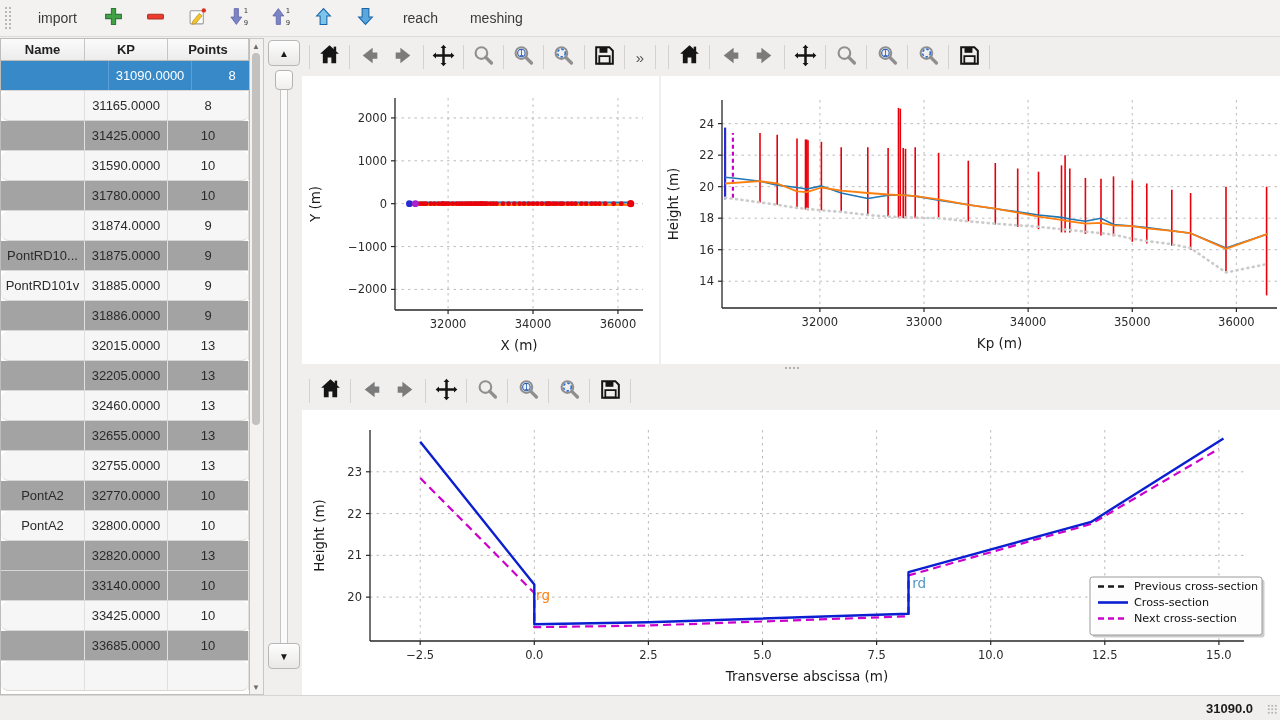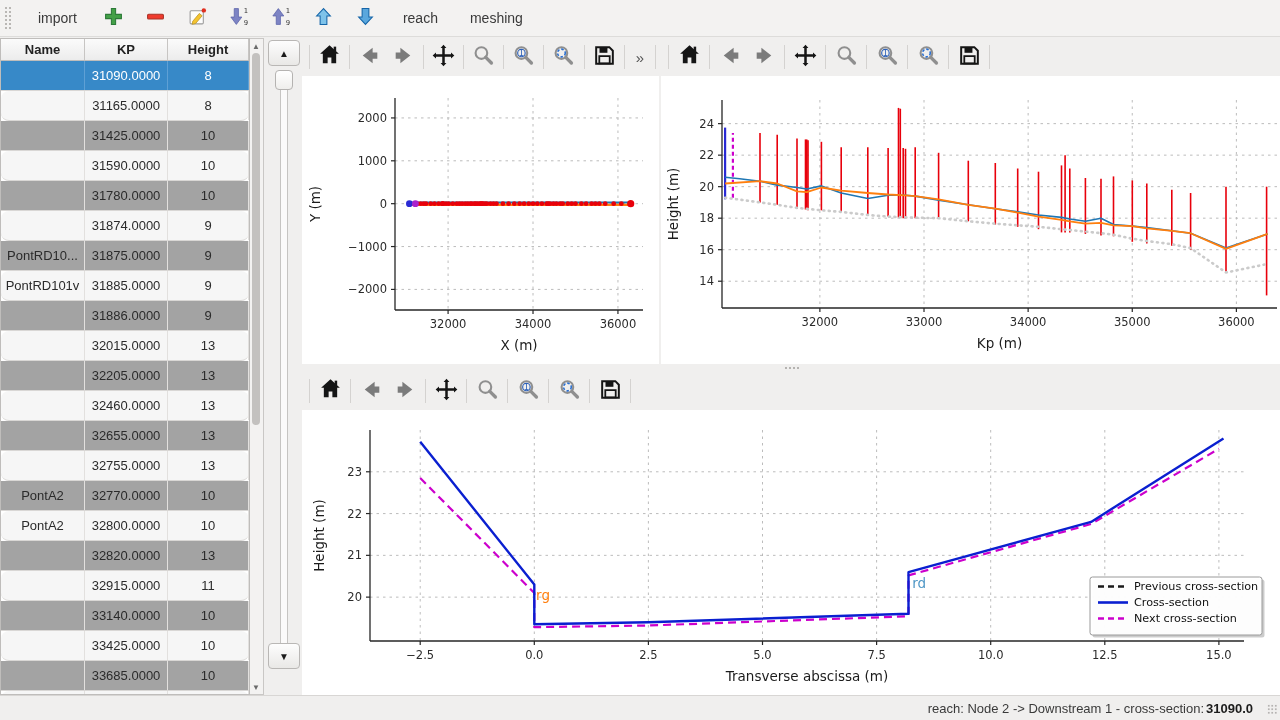--- a/index.html
+++ b/index.html
@@ -13,21 +13,21 @@
   .tbtn svg{width:19px;height:19px;}
   .left-panel{position:absolute;left:0;top:38px;width:300px;height:494px;text-align:center;}
   .xs-table{position:absolute;left:0;top:0;width:250px;height:657px;background:#fff;
     border:1px solid #bfbdbb;box-sizing:border-box;overflow:hidden;}
   .thead{display:grid;grid-template-columns:84px 83px 81px;height:21px;
     background:linear-gradient(#fbfbfb,#ececec);border-bottom:1px solid #bfbdbb;}
   .th{font-size:13px;font-weight:bold;color:#222;display:flex;align-items:center;justify-content:center;
     border-right:1px solid #c7c5c3;}
   .trow{display:grid;grid-template-columns:84px 83px 81px;height:29px;border-bottom:1px solid #d9d7d5;background:#a3a3a3;}
   .trow.alt{background:#f6f6f6;border-radius:8px;}
-  .trow.sel{background:#3789c8;}
+  .trow.sel{background:#3789c8;padding-left:24px;}
   .td{font-size:13px;color:#2b2b2b;display:flex;align-items:center;justify-content:center;
     border-right:1px solid #e2e0de;white-space:nowrap;overflow:hidden;}
   .trow.sel .td{color:#ffffff;border-right:1px solid #5ea0d5;}
   .tscroll{position:absolute;left:250px;top:0;width:14px;height:657px;background:#f3f2f1;
     border:1px solid #c9c7c5;border-left:none;box-sizing:border-box;}
   .tscroll .ar{position:absolute;left:0;width:12px;height:12px;font-size:8px;color:#6a6a6a;
     display:flex;align-items:center;justify-content:center;}
   .tscroll .thumb{position:absolute;left:2px;width:8px;border-radius:4px;background:#c3c1bf;}
   .pane-slider{position:absolute;left:268px;top:2px;width:32px;height:655px;}
   .sbtn{position:absolute;left:0;width:32px;height:26px;background:linear-gradient(#fdfdfd,#e9e8e6);
@@ -107,21 +107,21 @@
   </div>
   <div class="tlabel">reach</div>
   <div class="tlabel">meshing</div>
 </div>
 
 <div class="left-panel">
   <div class="xs-table">
     <div class="thead">
       <div class="th">Name</div>
       <div class="th">KP</div>
-      <div class="th">Height</div>
+      <div class="th">Points</div>
     </div>
     <div>
         <div class="trow sel">
           <div class="td"></div>
           <div class="td">31090.0000</div>
           <div class="td">8</div>
         </div>
         <div class="trow alt">
           <div class="td"></div>
           <div class="td">31165.0000</div>
@@ -194,25 +194,20 @@
         </div>
         <div class="trow alt">
           <div class="td">PontA2</div>
           <div class="td">32800.0000</div>
           <div class="td">10</div>
         </div>
         <div class="trow">
           <div class="td"></div>
           <div class="td">32820.0000</div>
           <div class="td">13</div>
-        </div>
-        <div class="trow alt">
-          <div class="td"></div>
-          <div class="td">32915.0000</div>
-          <div class="td">11</div>
         </div>
         <div class="trow">
           <div class="td"></div>
           <div class="td">33140.0000</div>
           <div class="td">10</div>
         </div>
         <div class="trow alt">
           <div class="td"></div>
           <div class="td">33425.0000</div>
           <div class="td">10</div>
@@ -662,16 +657,15 @@
         <text x="832" y="180" font-size="11.2" fill="#111" font-family="DejaVu Sans,sans-serif">Previous cross-section</text>
         <line x1="796" y1="192.5" x2="826" y2="192.5" stroke="#0a1fd0" stroke-width="2.6"></line>
         <text x="832" y="196" font-size="11.2" fill="#111" font-family="DejaVu Sans,sans-serif">Cross-section</text>
         <line x1="796" y1="208.5" x2="826" y2="208.5" stroke="#cc00cc" stroke-width="2.6" stroke-dasharray="6,4"></line>
         <text x="832" y="212" font-size="11.2" fill="#111" font-family="DejaVu Sans,sans-serif">Next cross-section</text>
       </svg>
   </div>
 </div>
 
 <div class="statusbar">
-  <span>reach: Node 2 -&gt; Downstream 1 - cross-section:</span>
   <b>31090.0</b>
   <div class="rgrip"></div>
 </div>
 
 </body></html>

